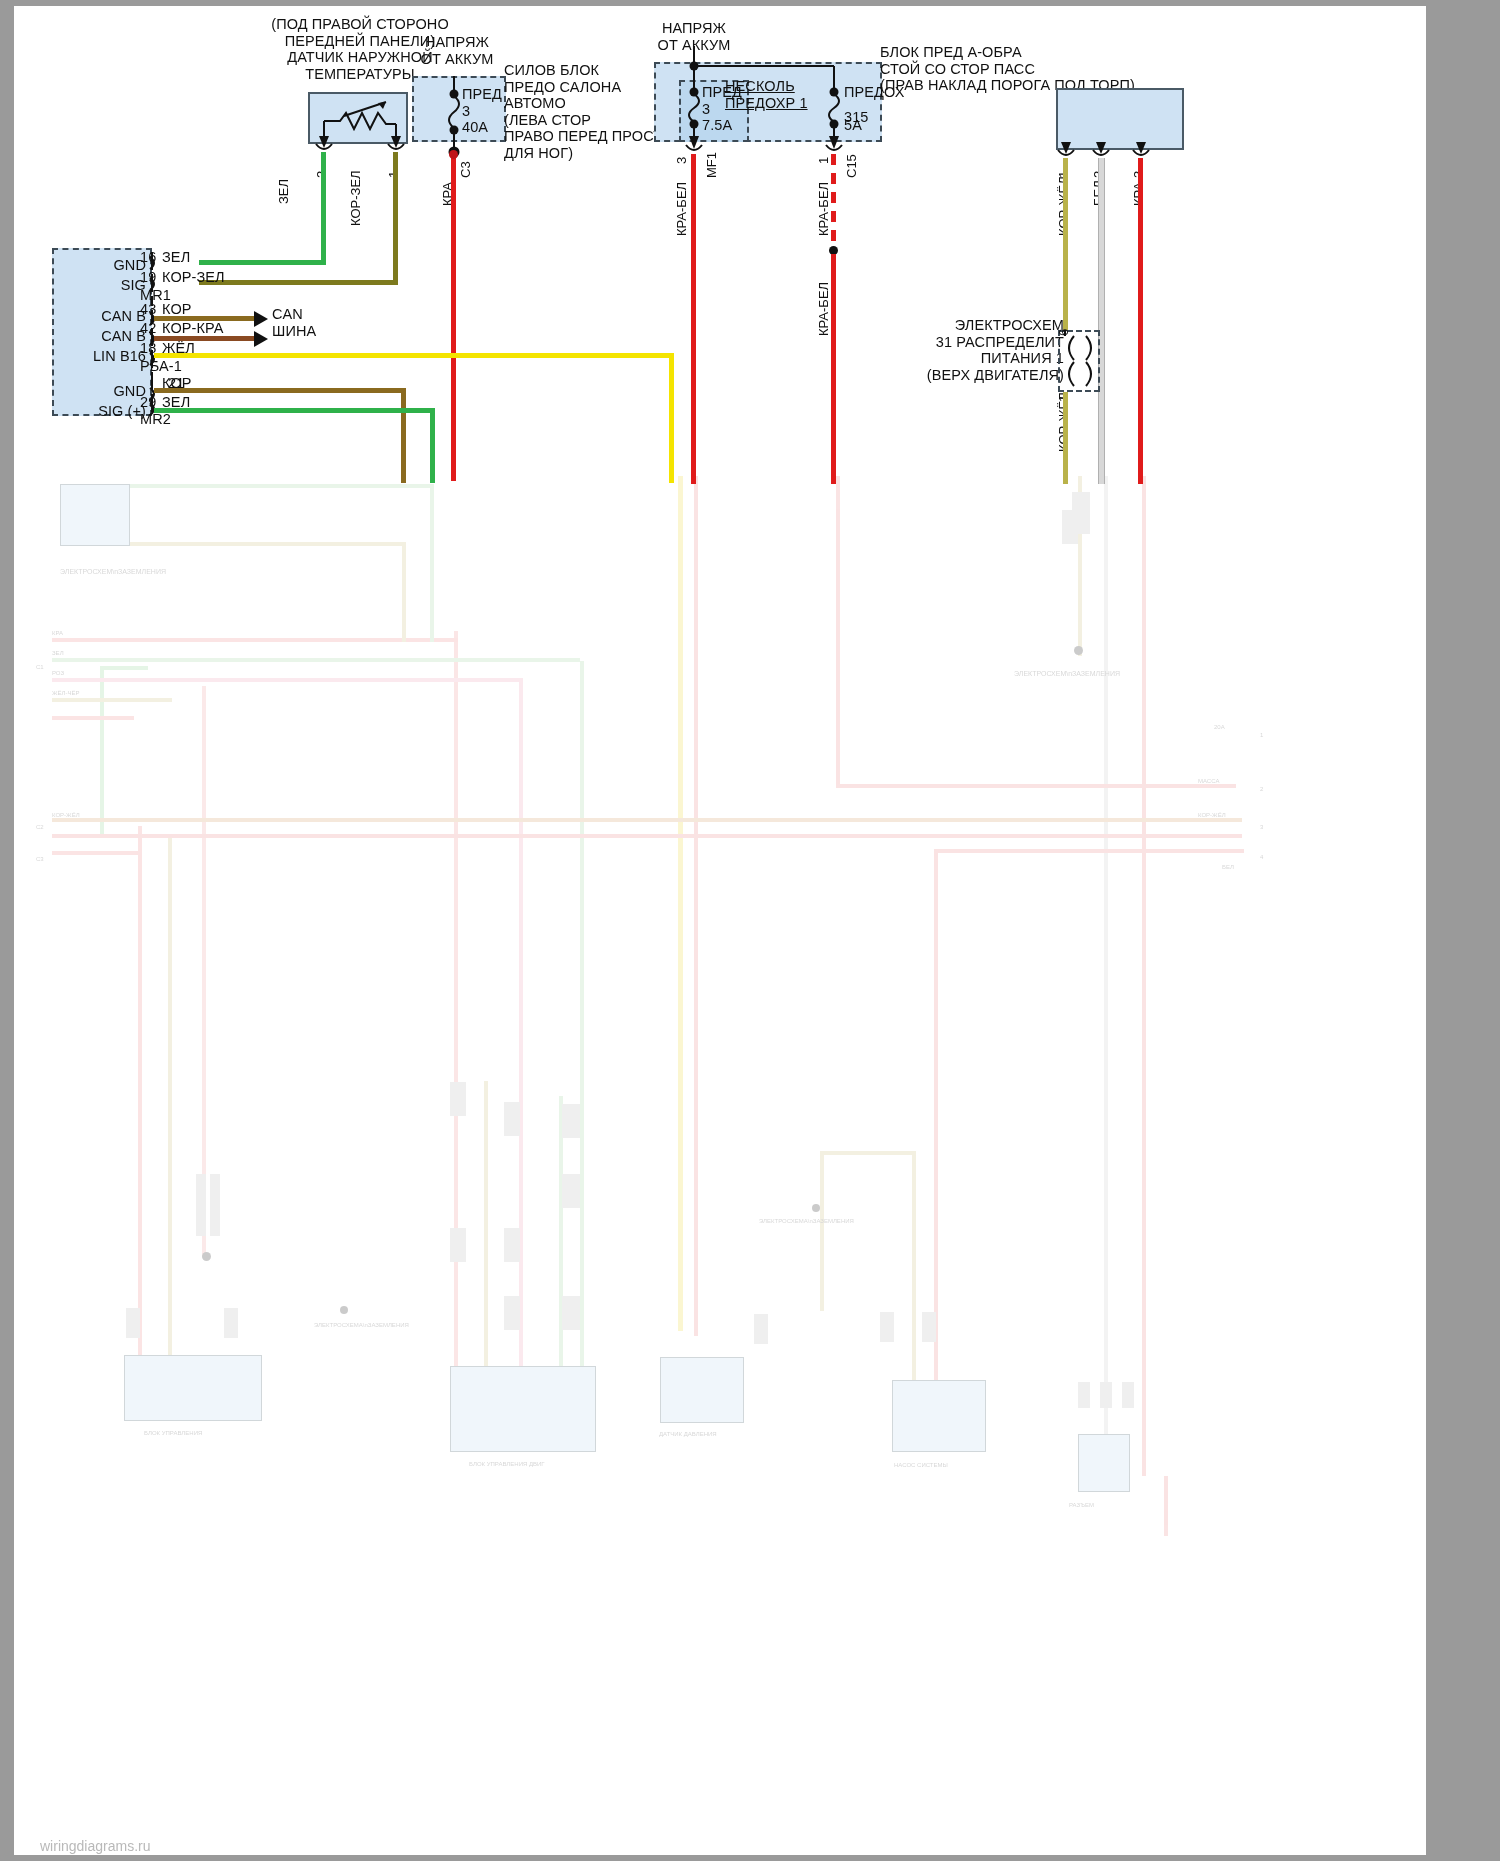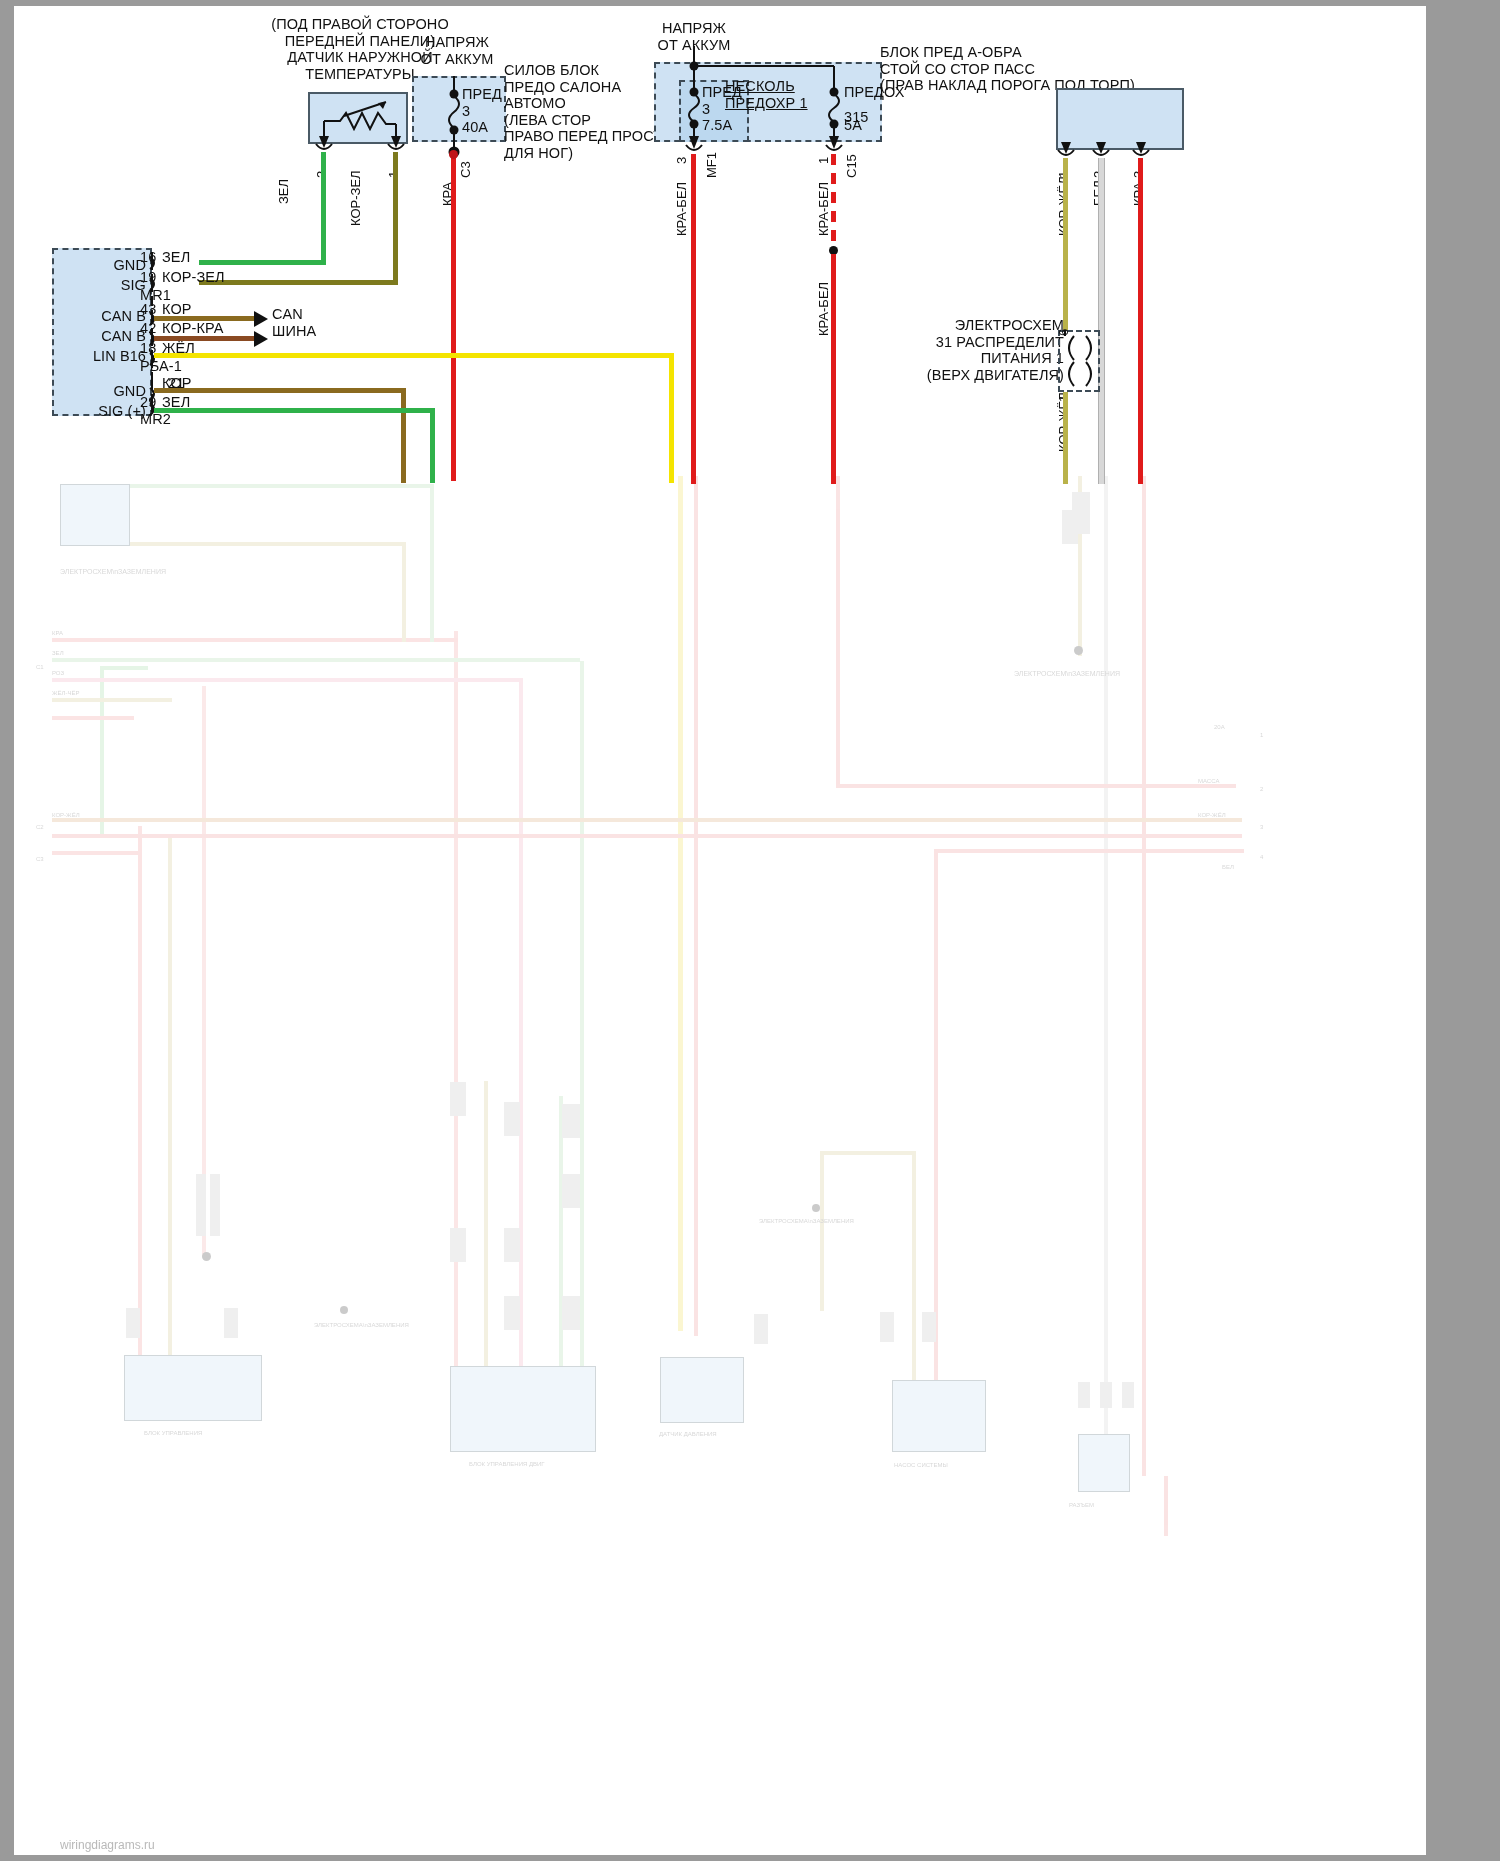--- a/index.html
+++ b/index.html
@@ -24,21 +24,21 @@
   .dot{position:absolute;width:9px;height:9px;border-radius:50%;background:#111;}
   .dotr{position:absolute;width:9px;height:9px;border-radius:50%;background:#c0161a;}
   .ghost{position:absolute;left:0;top:0;width:1472px;height:1849px;opacity:.30;pointer-events:none;}
   .gbox{position:absolute;background:#cfe2f3;border:1.5px solid #6b7c88;box-sizing:border-box;}
   .gw{position:absolute;}
   .gt{position:absolute;white-space:pre;color:#7b7b7b;font-size:7px;line-height:8px;}
   .gt2{position:absolute;white-space:pre;color:#7b7b7b;font-size:6px;line-height:7px;}
   .arrowhead{position:absolute;width:0;height:0;border-top:8px solid transparent;
              border-bottom:8px solid transparent;border-left:14px solid #111;}
   svg{position:absolute;left:0;top:0;overflow:visible;}
-  .wm{position:absolute;font-size:12px;color:#b9b9b9;margin-left:20px;}
+  .wm{position:absolute;font-size:14px;color:#b9b9b9;}
 </style>
 </head>
 <body>
 
 <div id="page">
   <div id="canvas">
 
     <div class="ghost">
 
       <div class="gw" style="left:124px;top:820px;width:4px;height:530px;background:#f2a9a9;"></div>

